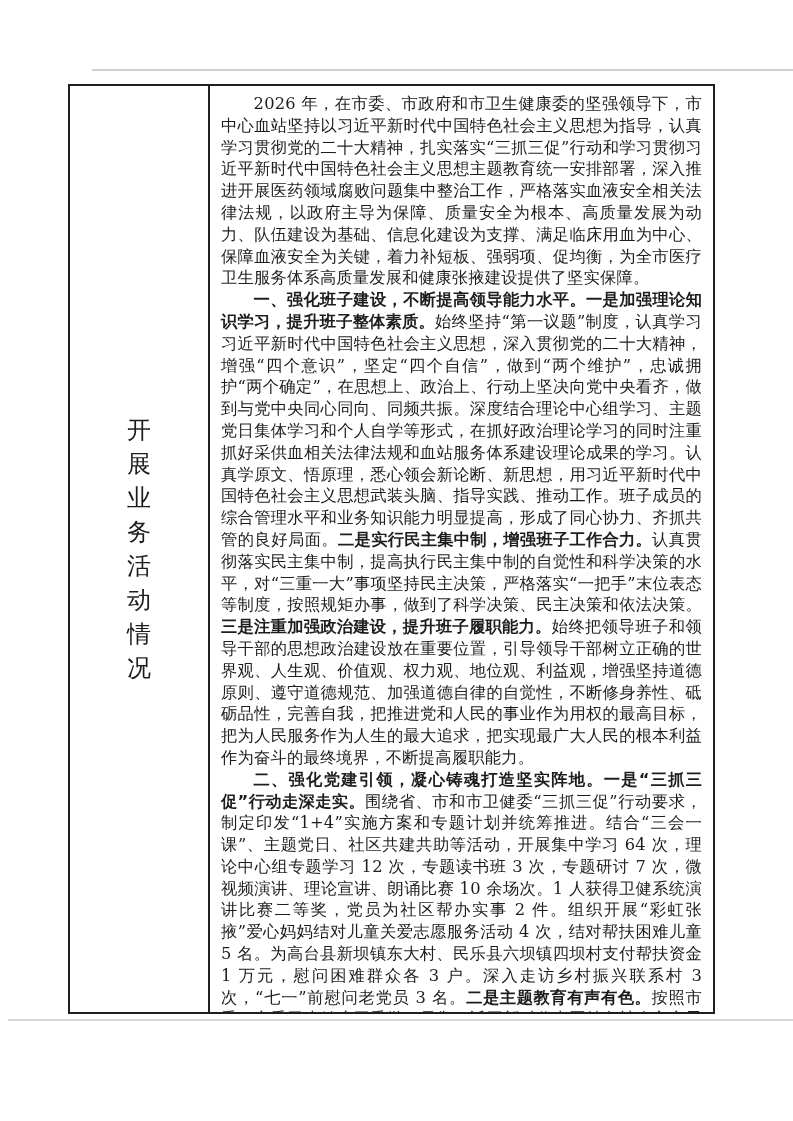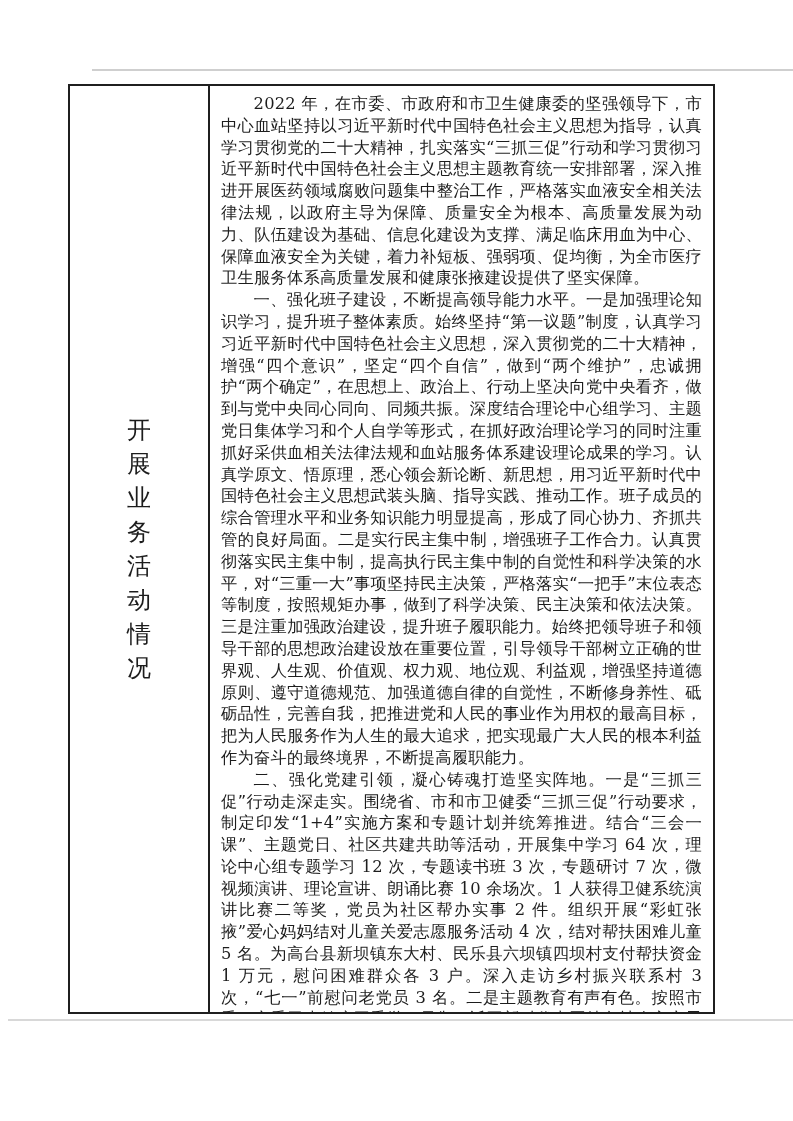--- a/index.html
+++ b/index.html
@@ -71,21 +71,21 @@
   .content-cell p {
     margin: 0;
     text-indent: 2em;
     text-align: justify;
     font-size: 16.3px;
     line-height: 21.8px;
     letter-spacing: 0.2px;
     color: #1d1d1d;
   }
   .seg-b {
-    font-weight: normal;
+    font-weight: bold;
     font-family: "DejaVu Sans", "Liberation Sans", sans-serif;
     letter-spacing: 0;
     margin-top: 44px;
   }
 </style>
 </head>
 <body>
 
 <div class="scan-line-top"></div>
 
@@ -96,19 +96,19 @@
         <div class="label-char">展</div>
         <div class="label-char">业</div>
         <div class="label-char">务</div>
         <div class="label-char">活</div>
         <div class="label-char">动</div>
         <div class="label-char">情</div>
         <div class="label-char">况</div>
       </div>
   </div>
   <div class="content-cell">
-      <p><span>2022 年，在市委、市政府和市卫生健康委的坚强领导下，市中心血站坚持以习近平新时代中国特色社会主义思想为指导，认真学习贯彻党的二十大精神，扎实落实“三抓三促”行动和学习贯彻习近平新时代中国特色社会主义思想主题教育统一安排部署，深入推进开展医药领域腐败问题集中整治工作，严格落实血液安全相关法律法规，以政府主导为保障、质量安全为根本、高质量发展为动力、队伍建设为基础、信息化建设为支撑、满足临床用血为中心、保障血液安全为关键，着力补短板、强弱项、促均衡，为全市医疗卫生服务体系高质量发展和健康张掖建设提供了坚实保障。</span></p>
+      <p><span>2026 年，在市委、市政府和市卫生健康委的坚强领导下，市中心血站坚持以习近平新时代中国特色社会主义思想为指导，认真学习贯彻党的二十大精神，扎实落实“三抓三促”行动和学习贯彻习近平新时代中国特色社会主义思想主题教育统一安排部署，深入推进开展医药领域腐败问题集中整治工作，严格落实血液安全相关法律法规，以政府主导为保障、质量安全为根本、高质量发展为动力、队伍建设为基础、信息化建设为支撑、满足临床用血为中心、保障血液安全为关键，着力补短板、强弱项、促均衡，为全市医疗卫生服务体系高质量发展和健康张掖建设提供了坚实保障。</span></p>
       <p><span class="seg-b">一、强化班子建设，不断提高领导能力水平。一是加强理论知识学习，提升班子整体素质。</span><span>始终坚持“第一议题”制度，认真学习习近平新时代中国特色社会主义思想，深入贯彻党的二十大精神，增强“四个意识”，坚定“四个自信”，做到“两个维护”，忠诚拥护“两个确定”，在思想上、政治上、行动上坚决向党中央看齐，做到与党中央同心同向、同频共振。深度结合理论中心组学习、主题党日集体学习和个人自学等形式，在抓好政治理论学习的同时注重抓好采供血相关法律法规和血站服务体系建设理论成果的学习。认真学原文、悟原理，悉心领会新论断、新思想，用习近平新时代中国特色社会主义思想武装头脑、指导实践、推动工作。班子成员的综合管理水平和业务知识能力明显提高，形成了同心协力、齐抓共管的良好局面。</span><span class="seg-b">二是实行民主集中制，增强班子工作合力。</span><span>认真贯彻落实民主集中制，提高执行民主集中制的自觉性和科学决策的水平，对“三重一大”事项坚持民主决策，严格落实“一把手”末位表态等制度，按照规矩办事，做到了科学决策、民主决策和依法决策。</span><span class="seg-b">三是注重加强政治建设，提升班子履职能力。</span><span>始终把领导班子和领导干部的思想政治建设放在重要位置，引导领导干部树立正确的世界观、人生观、价值观、权力观、地位观、利益观，增强坚持道德原则、遵守道德规范、加强道德自律的自觉性，不断修身养性、砥砺品性，完善自我，把推进党和人民的事业作为用权的最高目标，把为人民服务作为人生的最大追求，把实现最广大人民的根本利益作为奋斗的最终境界，不断提高履职能力。</span></p>
       <p><span class="seg-b">二、强化党建引领，凝心铸魂打造坚实阵地。一是“三抓三促”行动走深走实。</span><span>围绕省、市和市卫健委“三抓三促”行动要求，制定印发“1+4”实施方案和专题计划并统筹推进。结合“三会一课”、主题党日、社区共建共助等活动，开展集中学习 64 次，理论中心组专题学习 12 次，专题读书班 3 次，专题研讨 7 次，微视频演讲、理论宣讲、朗诵比赛 10 余场次。1 人获得卫健系统演讲比赛二等奖，党员为社区帮办实事 2 件。组织开展“彩虹张掖”爱心妈妈结对儿童关爱志愿服务活动 4 次，结对帮扶困难儿童 5 名。为高台县新坝镇东大村、民乐县六坝镇四坝村支付帮扶资金 1 万元，慰问困难群众各 3 户。深入走访乡村振兴联系村 3 次，“七一”前慰问老党员 3 名。</span><span class="seg-b">二是主题教育有声有色。</span><span>按照市委、市委卫生健康工委学习贯彻习近平新时代中国特色社会主义思想主题教育统一安排，成立工作专班，迅速动员部署，制定实施方案和支部、班子、个人学习计划，深化“五学联动”机制。2 名县处级干部先后参加市委和市委卫生健康工委专题读书班，交流研讨 3 次，党员干部利用每周二、周四集中学习，按计划逐步推进党章、党的二十大报告和《习近平新时代中国特色社会主义思想专题摘编》的学习，支部委员带头研讨交流 4 人次、党员交流研讨 27 人次。党支部书记讲授专题党课 2 次，邀请市委党校专家开展专题辅导 1 次，开展党性教育活动 3 次。成立 2 个调研组，深入县区临床用血医疗机构进行专题调研，收集整理采供血领域难点问题 2 个。聚焦 6 个方面突出问题，梳理问题 3 项，至目前已整改完成 2 项。</span></p>
     </div>
 </div>
 
 <div class="scan-line-bottom"></div>
 
 </body></html>

